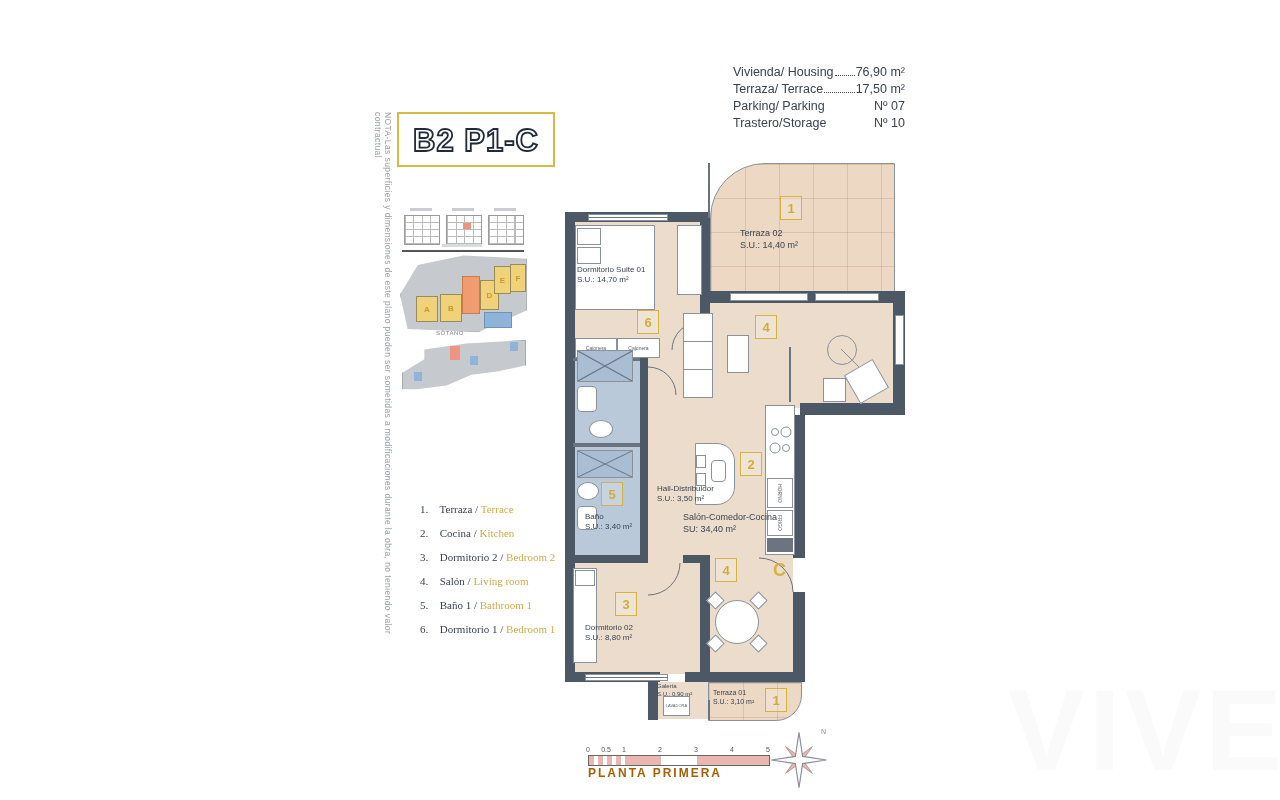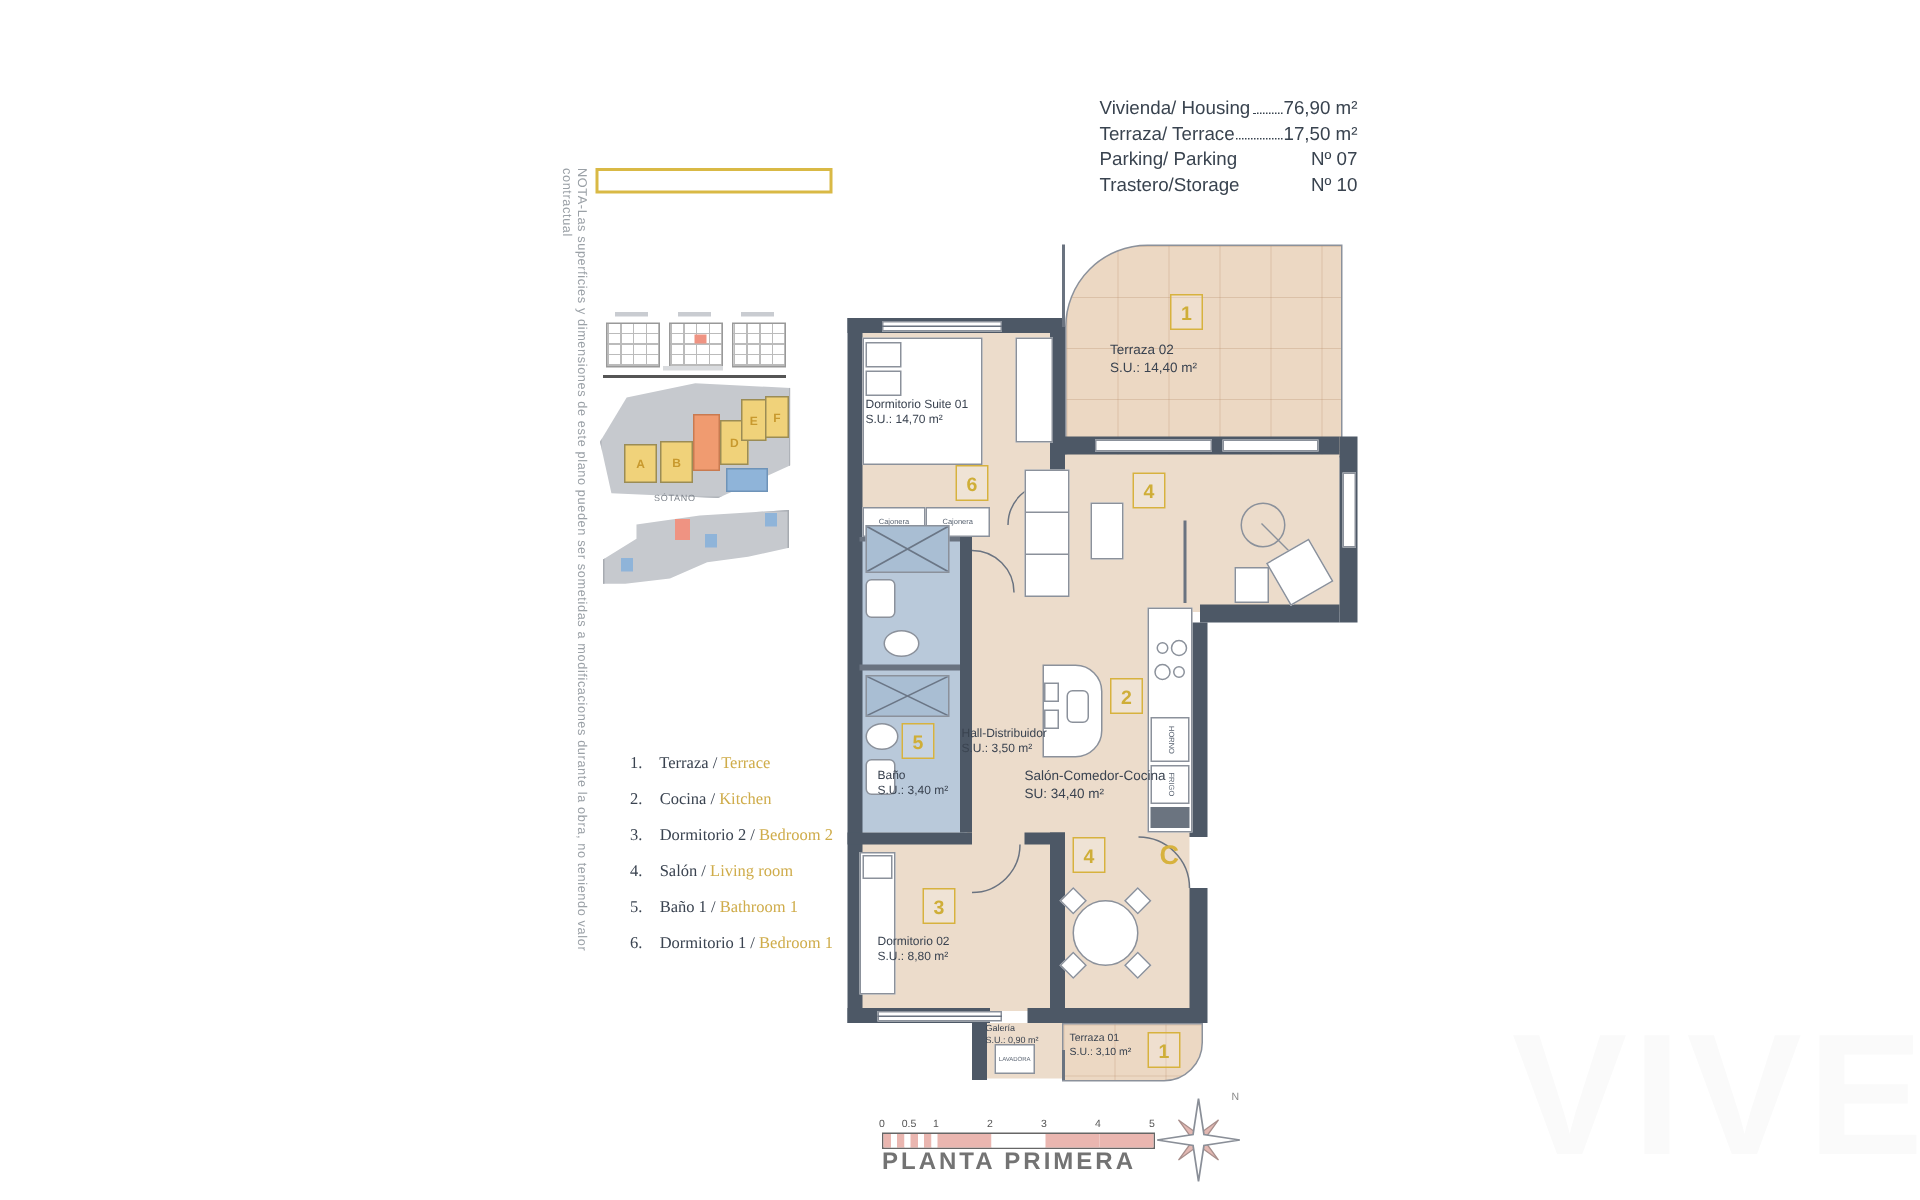--- a/index.html
+++ b/index.html
@@ -72,31 +72,32 @@
   .rlabel .nm{white-space:nowrap;}
   .vtext{writing-mode:vertical-rl;text-orientation:mixed;font-size:5px;color:#5a6472;}
   .tiny{font-size:5px;color:#5a6472;}
   .cletter{position:absolute;font-size:18px;font-weight:bold;color:#d7b23e;}
   
   .scale{left:588px;top:744px;width:182px;height:22px;font-size:7px;color:#555;}
   .sbar{position:absolute;left:0;top:11px;width:180px;height:9px;border:1px solid #666;display:flex;}
   .sbar div{height:100%;}
   .p{background:#eab6b0;} .w{background:#fff;}
   .stick{position:absolute;top:2px;transform:translateX(-50%);}
-  .planta{left:588px;top:766px;font-size:16px;font-weight:600;letter-spacing:2px;color:#737373;}
+  .planta{left:588px;top:766px;font-size:12px;font-weight:600;letter-spacing:2px;color:#a16207;}
   .compass{left:770px;top:730px;width:58px;height:60px;}
   .compass .n{position:absolute;right:2px;top:-2px;font-size:7px;color:#888;}
   .wm{right:-6px;bottom:4px;font-size:115px;font-weight:800;color:#fafafa;letter-spacing:4px;}
 </style>
 </head>
 <body>
 
 <div class="abs nota">NOTA-Las superficies y dimensiones de este plano pueden ser sometidas a modificaciones durante la obra, no teniendo valor contractual</div>
 
 <div class="abs titlebox">
+  <div class="l2">B2 P1-C</div>
 </div>
 
 <div class="abs info">
   <div class="row">
     <span>Vivienda/ Housing</span>
     <span class="lead"></span>
     <span class="val">76,90 m²</span>
   </div>
   <div class="row">
     <span>Terraza/ Terrace</span>
@@ -315,21 +316,21 @@
   <div class="cletter" style="left:208px;top:400px;">C</div>
 
   <div class="rlabel" style="left:175px;top:68px;width:120px;font-size:9px;">
     <div class="nm">Terraza 02</div>
     <div class="nm">S.U.: 14,40 m²</div>
     </div>
   <div class="rlabel" style="left:12px;top:105px;width:95px;">
     <div class="nm">Dormitorio Suite 01</div>
     <div class="nm">S.U.: 14,70 m²</div>
     </div>
-  <div class="rlabel" style="left:76px;top:324px;width:66px;">
+  <div class="rlabel" style="left:92px;top:324px;width:66px;">
     <div class="nm">Hall-Distribuidor</div>
     <div class="nm">S.U.: 3,50 m²</div>
     </div>
   <div class="rlabel" style="left:20px;top:352px;width:58px;">
     <div class="nm">Baño</div>
     <div class="nm">S.U.: 3,40 m²</div>
     </div>
   <div class="rlabel" style="left:118px;top:352px;width:112px;font-size:9px;">
     <div class="nm">Salón-Comedor-Cocina</div>
     <div class="nm">SU: 34,40 m²</div>

